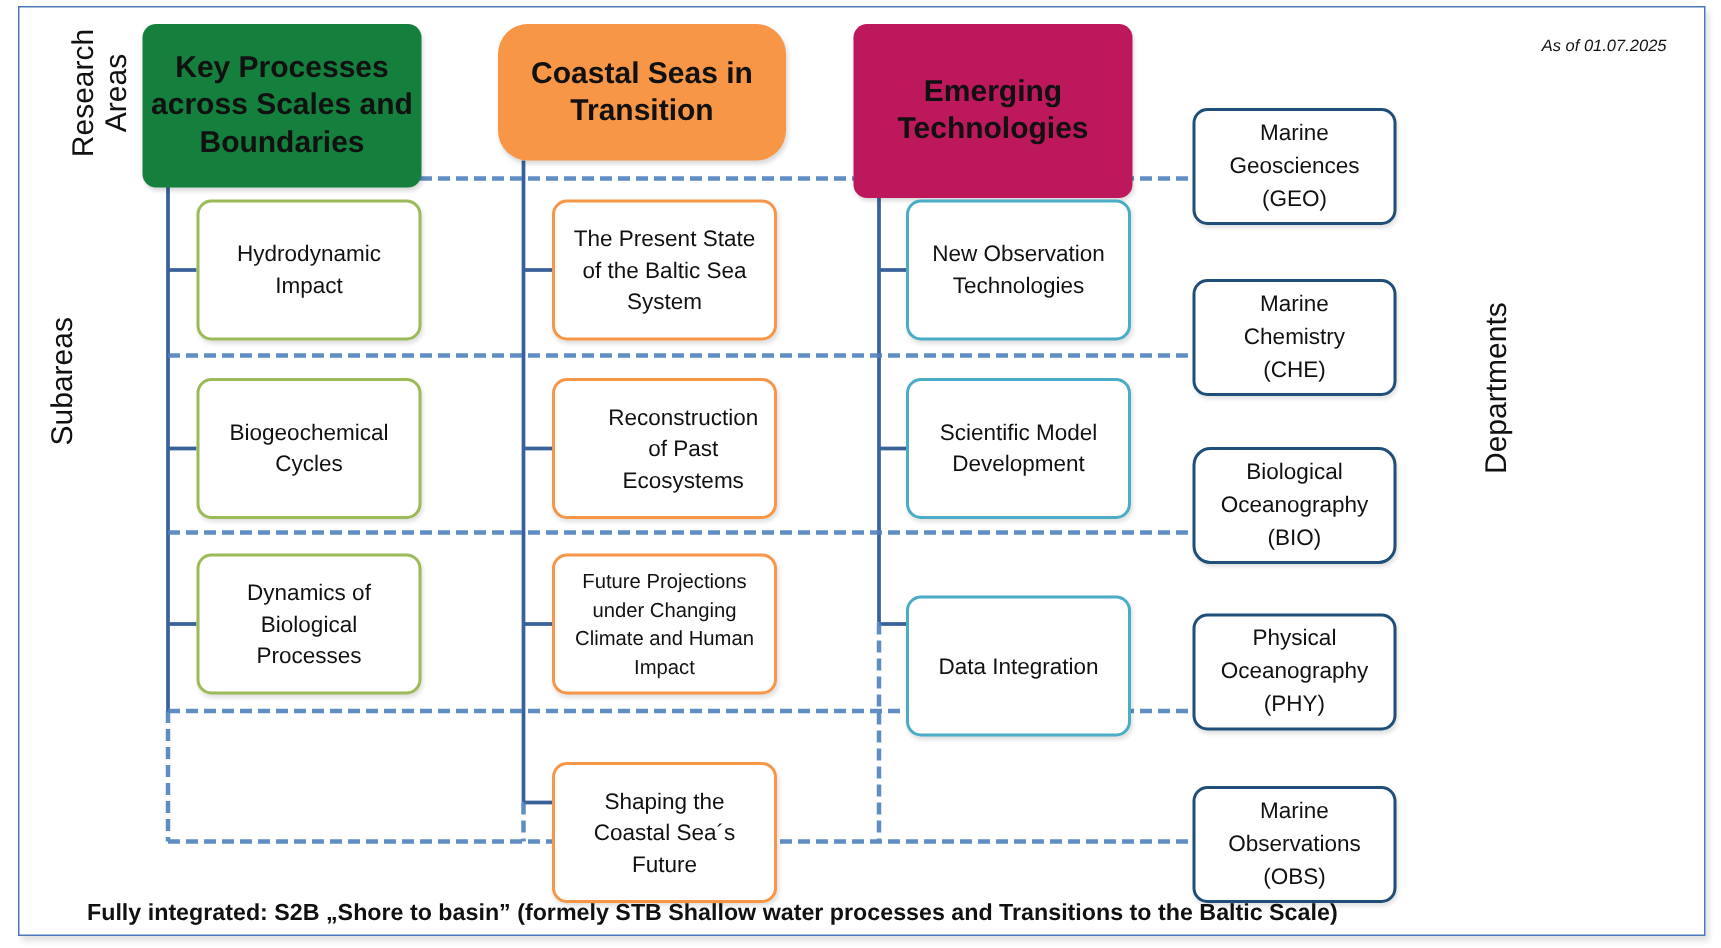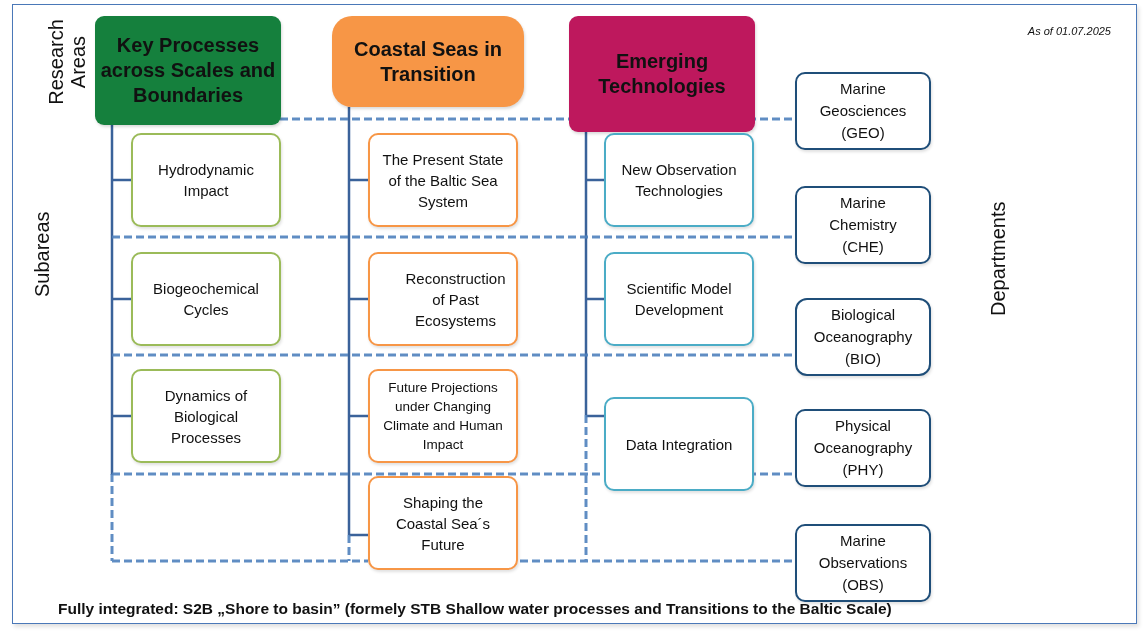--- a/index.html
+++ b/index.html
@@ -68,21 +68,21 @@
 <div class="head" style="left:332px; top:16px; width:192px; height:91px; background:#f79646;border-radius:20px;">Coastal Seas in Transition</div>
 <div class="head" style="left:569px; top:16px; width:186px; height:116px; background:#be185d;">Emerging Technologies</div>
 
 <div class="sub green" style="left:131px; top:133px;">Hydrodynamic Impact</div>
 <div class="sub green" style="left:131px; top:252px;">Biogeochemical Cycles</div>
 <div class="sub green" style="left:131px; top:369px;">Dynamics of Biological Processes</div>
 
 <div class="sub orange" style="left:368px; top:133px;">The Present State of the Baltic Sea System</div>
 <div class="sub orange" style="left:368px; top:252px;padding-left:31px;">Reconstruction of Past Ecosystems</div>
 <div class="sub orange small" style="left:368px; top:369px;">Future Projections under Changing Climate and Human Impact</div>
-<div class="sub orange" style="left:368px; top:476px; padding:16px 22px;">Shaping the Coastal Sea´s Future</div>
+<div class="sub orange" style="left:368px; top:508px; padding:16px 22px;">Shaping the Coastal Sea´s Future</div>
 
 <div class="sub teal" style="left:604px; top:133px;">New Observation Technologies</div>
 <div class="sub teal" style="left:604px; top:252px;">Scientific Model Development</div>
 <div class="sub teal" style="left:604px; top:369px;margin-top:28px;">Data Integration</div>
 
 <div class="dept" style="top:72px;">Marine
 Geosciences
 (GEO)</div>
 <div class="dept" style="top:186px;">Marine
 Chemistry

